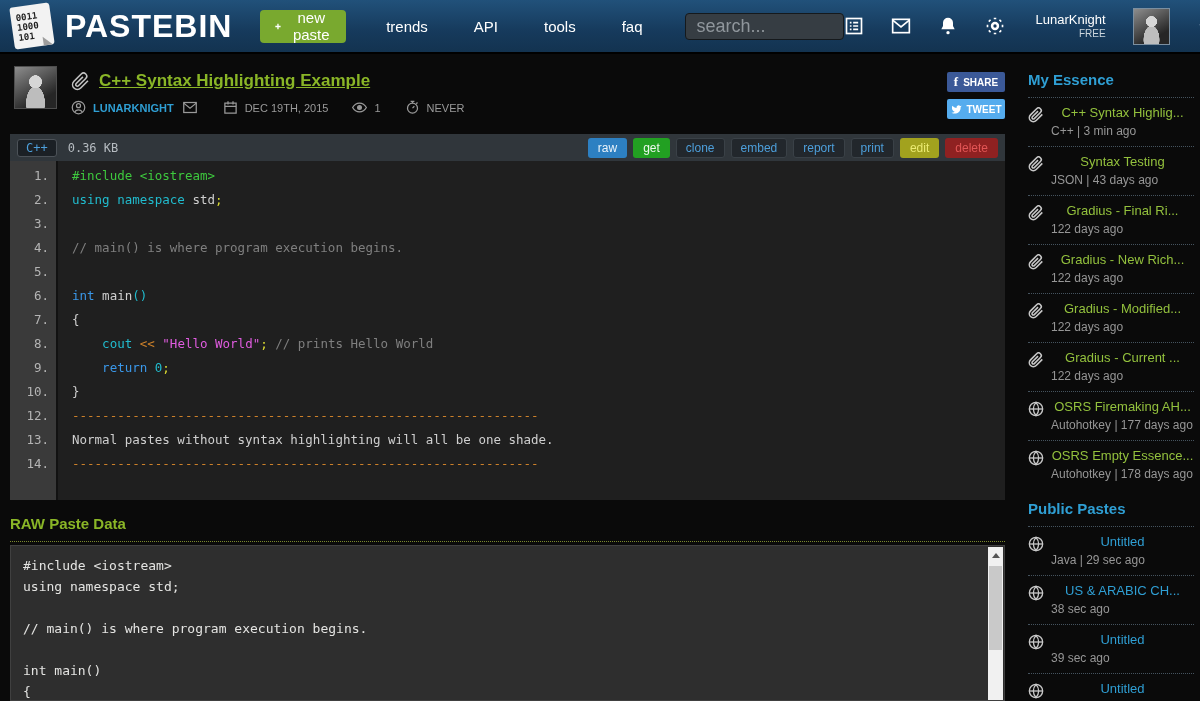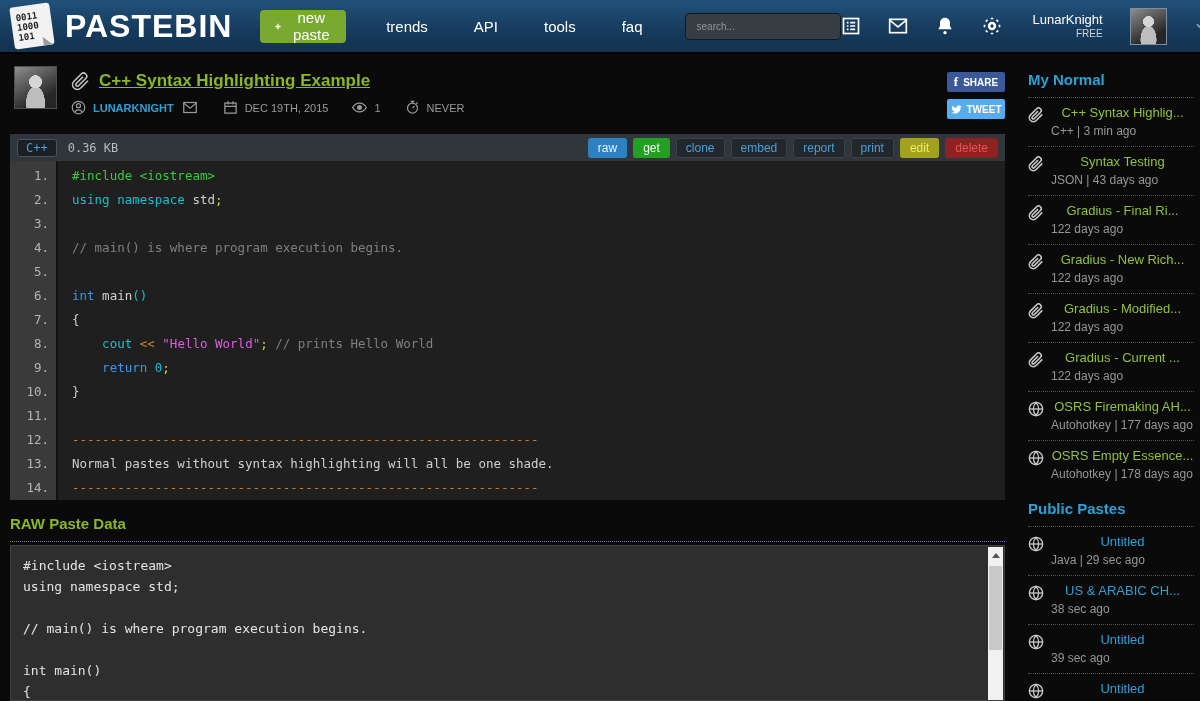--- a/index.html
+++ b/index.html
@@ -16,21 +16,21 @@
           font-family:"DejaVu Sans Mono", monospace; font-size:9px; font-weight:bold; color:#1d1d1d;
           line-height:10px; position:relative; flex:none; }
   .logo:after { content:""; position:absolute; right:2px; bottom:0; width:0; height:0;
           border-left:9px solid transparent; border-bottom:9px solid #9d9d9d; transform:rotate(90deg); }
   .brand { color:#fff; font-size:32px; font-weight:bold; letter-spacing:1px; margin-left:13px; }
   .btn-newpaste { margin-left:28px; background:#79a92f; color:#fff; border:none; border-radius:4px;
           height:33px; padding:0 14px; font-size:15px; display:flex; align-items:center; gap:8px; cursor:pointer; }
   .nav-links { display:flex; align-items:center; margin-left:40px; gap:46px; }
   .nav-links a { color:#fff; font-size:15px; text-decoration:none; cursor:pointer; }
   .search { margin-left:42px; width:159px; height:27px; background:#363d43; border:1px solid #15191c;
-          border-radius:4px; color:#c9ced2; font-size:10px; padding:0 11px; outline:none; }
+          border-radius:4px; color:#c9ced2; font-size:18px; padding:0 11px; outline:none; }
   .search::placeholder { color:#8f969c; }
   .nav-right { margin-left:auto; display:flex; align-items:center; gap:27px; }
   .nav-ic { width:20px; height:20px; color:#fff; cursor:pointer; display:block; }
   .user-block { text-align:right; cursor:pointer; line-height:1.2; margin-left:4px; }
   .user-name { color:#fff; font-size:13px; }
   .user-plan { color:#ccd6dd; font-size:10px; }
   .avatar { width:37px; height:37px; border:1px solid #7b8fa0; flex:none; cursor:pointer;
           background: radial-gradient(circle at 50% 36%, #d6d6d6 0 19%, rgba(0,0,0,0) 20%),
                       radial-gradient(ellipse at 50% 88%, #bdbdbd 0 32%, rgba(0,0,0,0) 33%),
                       linear-gradient(150deg,#8d8d8d,#262626 75%); }
@@ -231,21 +231,20 @@
       <div class="code-line"><span class="ln">1.</span><span class="lct"><span class="tk-green">#include &lt;iostream&gt;</span></span></div>
       <div class="code-line"><span class="ln">2.</span><span class="lct"><span class="tk-cyan">using namespace</span><span class="tk-plain"> std</span><span class="tk-yellow">;</span></span></div>
       <div class="code-line"><span class="ln">3.</span><span class="lct"></span></div>
       <div class="code-line"><span class="ln">4.</span><span class="lct"><span class="tk-comment">// main() is where program execution begins.</span></span></div>
       <div class="code-line"><span class="ln">5.</span><span class="lct"></span></div>
       <div class="code-line"><span class="ln">6.</span><span class="lct"><span class="tk-blue">int</span><span class="tk-plain"> main</span><span class="tk-cyan">()</span></span></div>
       <div class="code-line"><span class="ln">7.</span><span class="lct"><span class="tk-plain">{</span></span></div>
       <div class="code-line"><span class="ln">8.</span><span class="lct"><span class="tk-plain">    </span><span class="tk-cyan">cout</span><span class="tk-plain"> </span><span class="tk-orange">&lt;&lt;</span><span class="tk-plain"> </span><span class="tk-pink">"Hello World"</span><span class="tk-yellow">;</span><span class="tk-comment"> // prints Hello World</span></span></div>
       <div class="code-line"><span class="ln">9.</span><span class="lct"><span class="tk-plain">    </span><span class="tk-blue">return</span><span class="tk-plain"> </span><span class="tk-cyan">0</span><span class="tk-yellow">;</span></span></div>
       <div class="code-line"><span class="ln">10.</span><span class="lct"><span class="tk-plain">}</span></span></div>
-      <div class="code-line"><span class="ln">11.</span><span class="lct"></span></div>
       <div class="code-line"><span class="ln">12.</span><span class="lct"><span class="tk-orange">--------------------------------------------------------------</span></span></div>
       <div class="code-line"><span class="ln">13.</span><span class="lct"><span class="tk-plain">Normal pastes without syntax highlighting will all be one shade.</span></span></div>
       <div class="code-line"><span class="ln">14.</span><span class="lct"><span class="tk-orange">--------------------------------------------------------------</span></span></div>
     </div>
 
   <div class="raw-head">RAW Paste Data</div>
   <div class="raw-box">
     <div class="raw-text" id="raw-text">#include &lt;iostream&gt;
 using namespace std;
 
@@ -253,21 +252,21 @@
 
 int main()
 {</div>
     <div class="sb-track">
       <div class="sb-up"></div>
       <div class="sb-thumb"></div>
     </div>
   </div>
 
   <div class="sidebar">
-    <div class="sb-head">My Normal</div>
+    <div class="sb-head">My Essence</div>
     <div class="sb-list" id="sidebar-my">
         <div class="sb-item">
           <span class="sb-ic"><svg viewBox="0 0 24 24" width="100%" height="100%" fill="none" stroke="currentColor" stroke-width="2.4">
               <path d="M21.44 11.05l-9.19 9.19a6 6 0 0 1-8.49-8.49l9.19-9.19a4 4 0 0 1 5.66 5.66l-9.2 9.19a2 2 0 0 1-2.83-2.83l8.49-8.48"></path>
             </svg></span>
           <div class="sb-title green">C++ Syntax Highlig...</div>
           <div class="sb-meta">C++ | 3 min ago</div>
         </div>
         <div class="sb-item">
           <span class="sb-ic"><svg viewBox="0 0 24 24" width="100%" height="100%" fill="none" stroke="currentColor" stroke-width="2.4">

